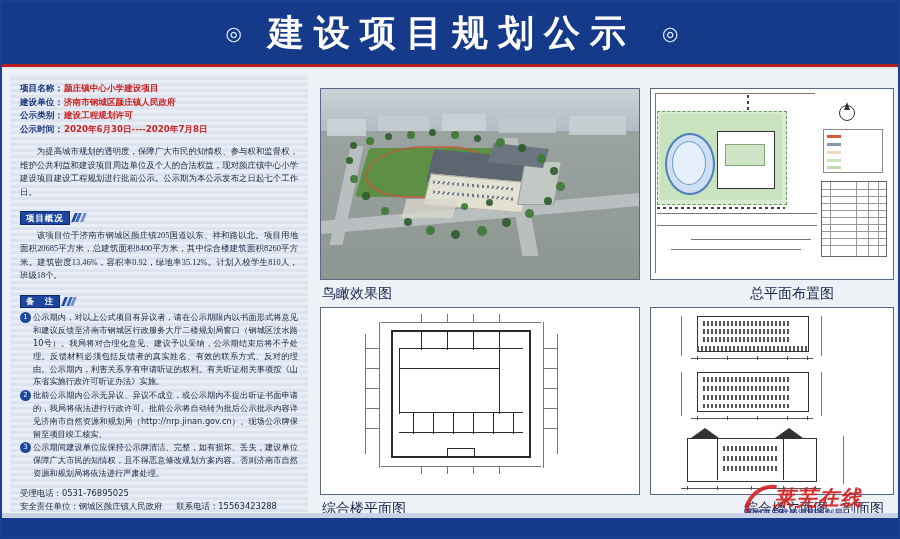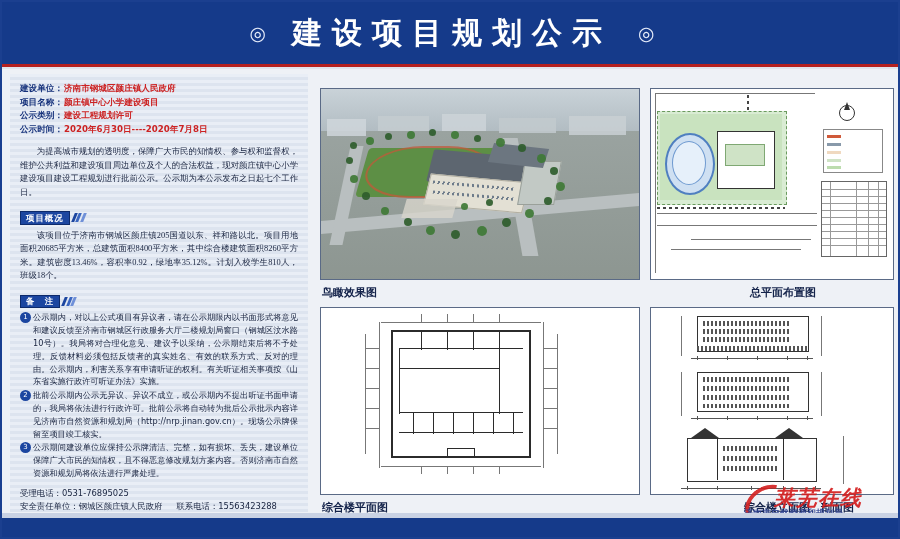--- a/index.html
+++ b/index.html
@@ -6,21 +6,21 @@
   body{width:900px;height:539px;overflow:hidden;
        font-family:"DejaVu Sans","Liberation Sans",sans-serif;}
   .poster{position:relative;width:900px;height:539px;background:#eef1f6;
           border:2px solid #1b3f8f;box-sizing:border-box;overflow:hidden;}
 
   
   .header{position:absolute;left:0;top:0;width:900px;height:62px;
           background:#153a8a;display:flex;align-items:center;justify-content:center;}
   .header-inner{display:flex;align-items:center;gap:26px;}
   .diamond{color:#e8eefb;font-size:19px;line-height:1;}
-  .header-title{color:#ffffff;font-size:30px;letter-spacing:10px;font-weight:bold;
+  .header-title{color:#ffffff;font-size:36px;letter-spacing:10px;font-weight:bold;
                 font-family:Liberation Sans, sans-serif;}
   .redline{position:absolute;left:0;top:62px;width:900px;height:3px;background:#b42020;}
   .thinline{position:absolute;left:0;top:65px;width:900px;height:2px;background:#dfe4ec;}
 
   
   .left{position:absolute;left:8px;top:72px;width:298px;height:438px;
         background:
           repeating-linear-gradient(to bottom,
             #e9eef6 0px,#e9eef6 3px,#dde4ef 3px,#dde4ef 6px);
         box-sizing:border-box;padding:8px 10px 0 10px;}
@@ -51,21 +51,21 @@
             text-align:center;margin-right:2px;margin-top:1px;}
   .note-text{flex:1 1 auto;}
 
   .contact{font-size:8.4px;line-height:13.5px;color:#18233f;margin-top:7px;}
   .contact-row{white-space:nowrap;}
   .contact-sp{display:inline-block;width:14px;}
 
   
   .fig{position:absolute;background:#ffffff;border:1px solid #5a6a86;
        box-sizing:border-box;overflow:hidden;}
-  .cap{position:absolute;font-size:11px;color:#14234a;font-weight:bold;
+  .cap{position:absolute;font-size:14px;color:#14234a;font-weight:normal;
        white-space:nowrap;}
 
   .fig-aerial{left:318px;top:86px;width:320px;height:192px;}
   .cap-aerial{left:320px;top:283px;}
   .fig-site{left:648px;top:86px;width:244px;height:192px;}
   .cap-site{left:748px;top:283px;}
   .fig-plan{left:318px;top:305px;width:320px;height:188px;}
   .cap-plan{left:320px;top:498px;}
   .fig-elev{left:648px;top:305px;width:244px;height:188px;}
   .cap-elev{left:742px;top:498px;}
@@ -155,26 +155,26 @@
       <span class="diamond">◎</span>
     </div>
   </div>
   <div class="redline"></div>
   <div class="thinline"></div>
 
   <div class="left">
 
     <div class="meta">
       <div class="meta-row">
+        <span class="meta-label">项目名称：</span>
+        <span class="meta-value">颜庄镇中心小学建设项目</span>
+      </div>
+      <div class="meta-row">
         <span class="meta-label">建设单位：</span>
         <span class="meta-value">济南市钢城区颜庄镇人民政府</span>
-      </div>
-      <div class="meta-row">
-        <span class="meta-label">项目名称：</span>
-        <span class="meta-value">颜庄镇中心小学建设项目</span>
       </div>
       <div class="meta-row">
         <span class="meta-label">公示类别：</span>
         <span class="meta-value">建设工程规划许可</span>
       </div>
       <div class="meta-row">
         <span class="meta-label">公示时间：</span>
         <span class="meta-value">2020年6月30日----2020年7月8日</span>
       </div>
     </div>

